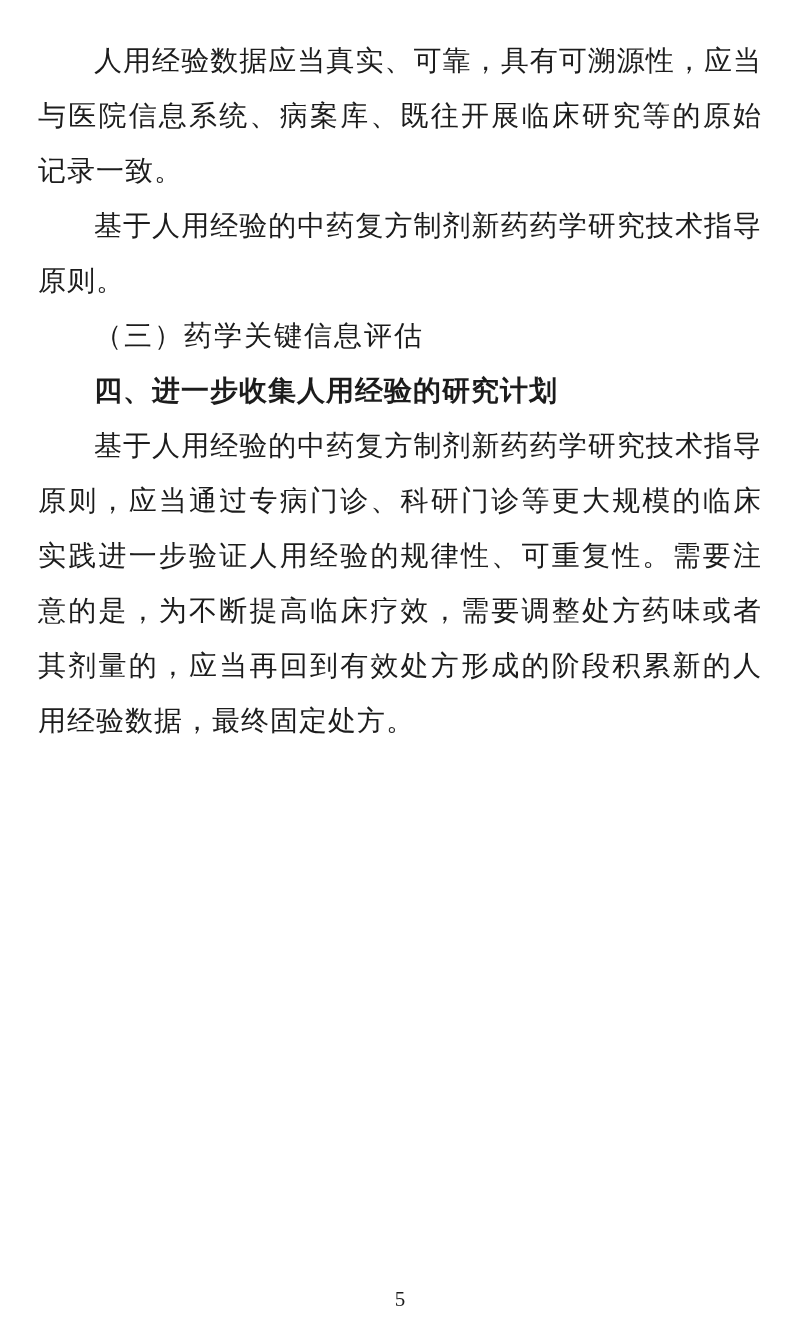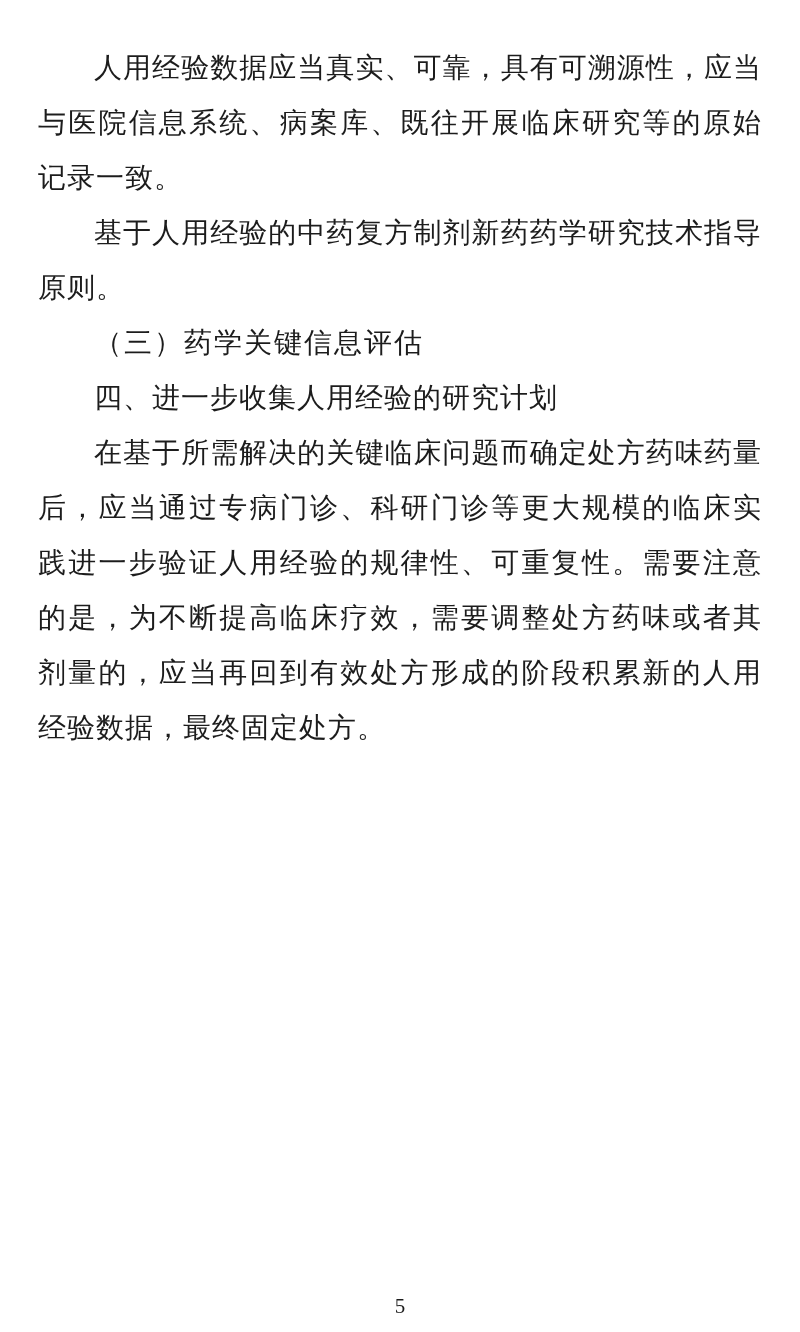--- a/index.html
+++ b/index.html
@@ -10,21 +10,21 @@
   body {
     width: 800px;
     height: 1332px;
     position: relative;
     overflow: hidden;
     font-family: "Liberation Serif", "DejaVu Serif", serif;
     color: #1c1c1c;
   }
   .page {
     position: absolute;
-    top: 16px;
+    top: 9px;
     left: 0;
     width: 800px;
     height: 980px;
     background: #ffffff;
     box-sizing: border-box;
     padding: 24px 38px 16px 38px;
   }
   .doc-body p {
     margin: 0;
     font-size: 28px;
@@ -39,21 +39,21 @@
     font-family: "Liberation Serif", "DejaVu Serif", serif;
     font-weight: normal;
   }
   p.style-kai-heading {
     font-family: "Liberation Serif", "DejaVu Serif", serif;
     font-weight: normal;
     letter-spacing: 2px;
   }
   p.style-hei-heading {
     font-family: "Liberation Sans", "DejaVu Sans", sans-serif;
-    font-weight: normal;
+    font-weight: bold;
     letter-spacing: 1px;
   }
   .page-number {
     position: absolute;
     top: 1276px;
     left: 0;
     width: 800px;
     text-align: center;
     font-size: 21px;
     line-height: 28px;
@@ -63,16 +63,16 @@
 </style>
 </head>
 <body>
 
 <div class="page">
   <div class="doc-body">
       <p class="style-body">人用经验数据应当真实、可靠，具有可溯源性，应当与医院信息系统、病案库、既往开展临床研究等的原始记录一致。</p>
       <p class="style-body">基于人用经验的中药复方制剂新药药学研究技术指导原则。</p>
       <p class="style-kai-heading">（三）药学关键信息评估</p>
       <p class="style-hei-heading">四、进一步收集人用经验的研究计划</p>
-      <p class="style-body">在基于所需解决的关键临床问题而确定处方药味药量后，应当通过专病门诊、科研门诊等更大规模的临床实践进一步验证人用经验的规律性、可重复性。需要注意的是，为不断提高临床疗效，需要调整处方药味或者其剂量的，应当再回到有效处方形成的阶段积累新的人用经验数据，最终固定处方。</p>
+      <p class="style-body">基于人用经验的中药复方制剂新药药学研究技术指导原则，应当通过专病门诊、科研门诊等更大规模的临床实践进一步验证人用经验的规律性、可重复性。需要注意的是，为不断提高临床疗效，需要调整处方药味或者其剂量的，应当再回到有效处方形成的阶段积累新的人用经验数据，最终固定处方。</p>
     </div>
   <div class="page-number">5</div>
 </div>
 
 </body></html>

